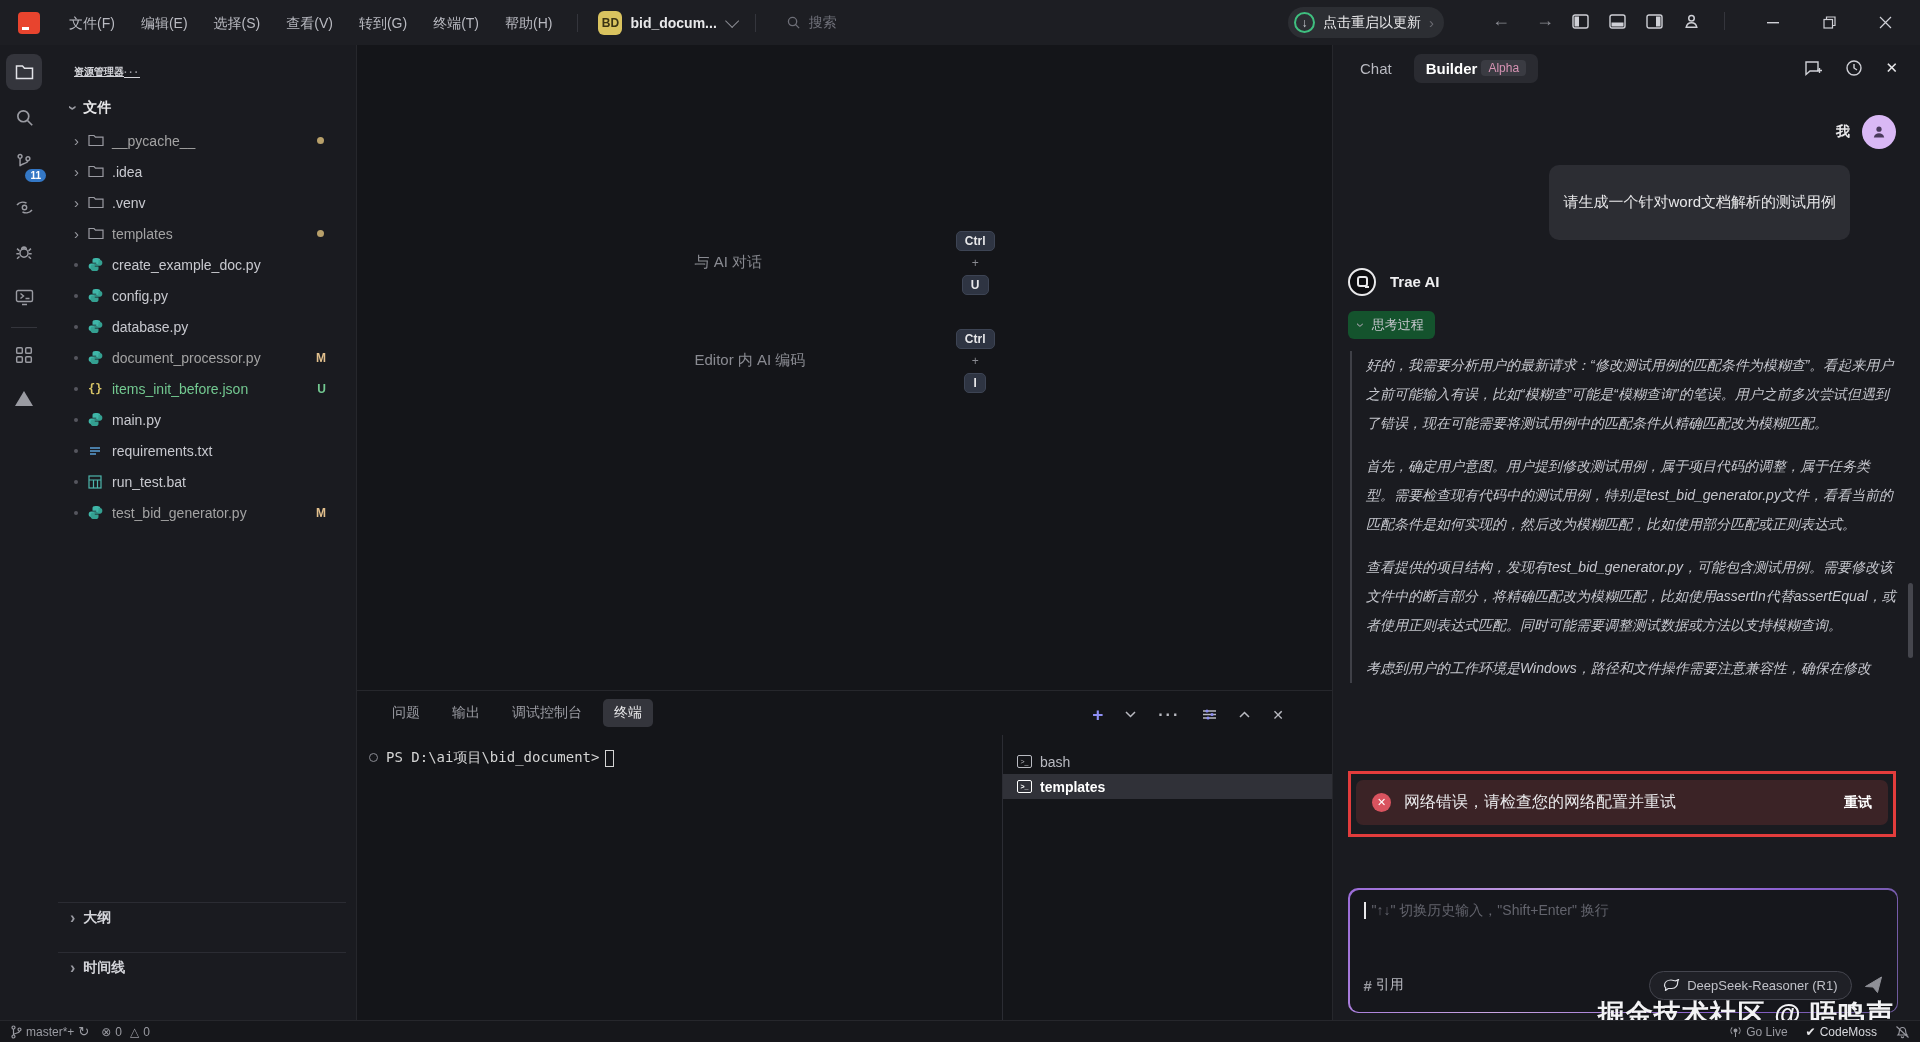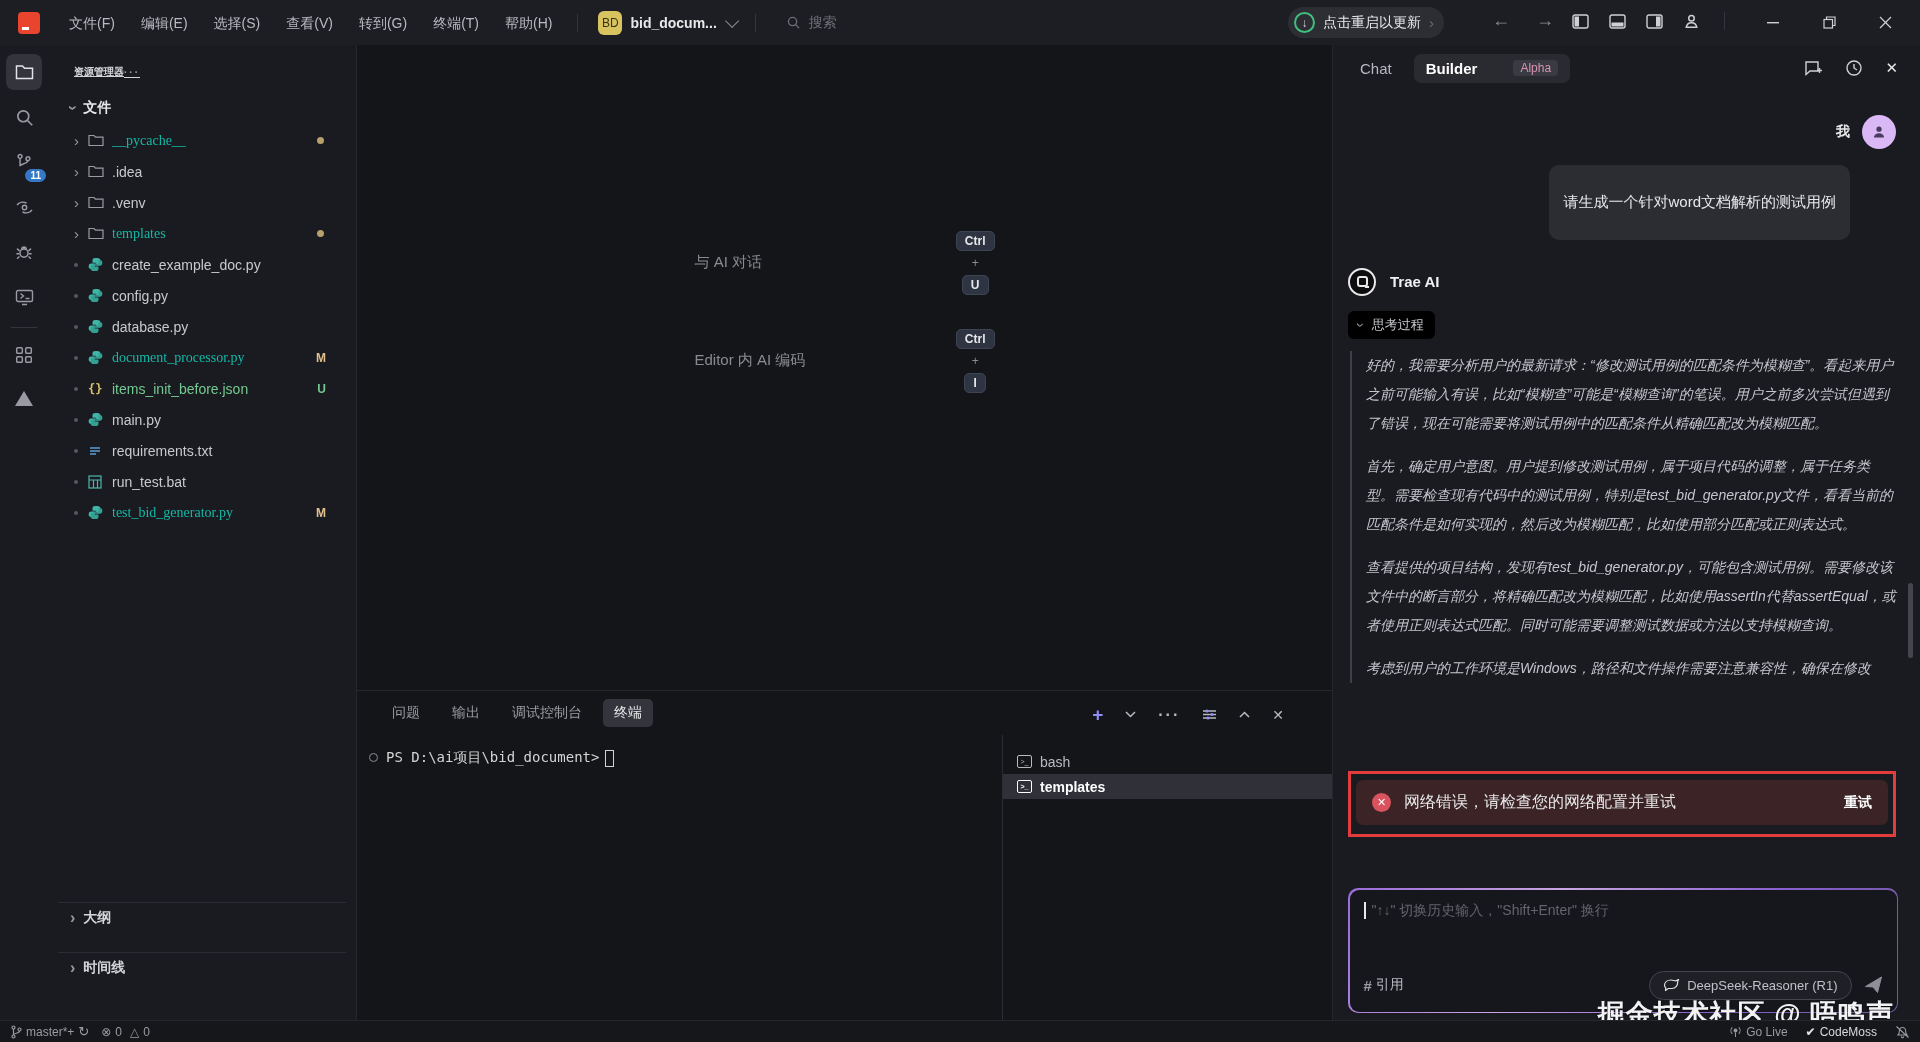--- a/index.html
+++ b/index.html
@@ -9,21 +9,21 @@
 
   
   .titlebar { position:absolute; left:0; top:0; width:1920px; height:45px; background:#1d1e23;
     display:flex; align-items:center; font-size:14px; color:#b9bac1; }
   .logo { width:22px; height:22px; background:#e8442e; border-radius:4px; margin:0 16px 0 18px; position:relative; }
   .logo::after { content:""; position:absolute; left:4px; bottom:4px; width:7px; height:3px; background:#fff; }
   .menu-item { padding:0 13px; height:30px; line-height:30px; border-radius:5px; cursor:default; }
   .tb-sep { width:1px; height:18px; background:#34353c; margin:0 12px; }
   .proj { display:flex; align-items:center; gap:8px; padding:4px 8px; border-radius:6px; }
   .proj-badge { width:24px; height:24px; background:#d9c35f; color:#3a3313; border-radius:6px;
-    font-weight:normal; font-size:12px; display:flex; align-items:center; justify-content:center; }
+    font-weight:bold; font-size:12px; display:flex; align-items:center; justify-content:center; }
   .proj-name { color:#e8e8ea; font-weight:bold; }
   .chev-down { width:10px; height:10px; border:solid #8a8b92; border-width:0 1.5px 1.5px 0;
     transform:rotate(45deg) translateY(-3px); }
   .tb-search { display:flex; align-items:center; gap:8px; color:#6e6f78; margin-left:18px; }
   .update-pill { position:absolute; left:1288px; top:7px; height:31px; background:#2c2e33; border-radius:16px;
     display:flex; align-items:center; gap:8px; padding:0 10px 0 6px; color:#e8e8ea; }
   .upd-circle { width:21px; height:21px; border:2px solid #3fbf7f; border-radius:50%;
     display:flex; align-items:center; justify-content:center; color:#cfd0d6; font-size:12px; }
   .nav-arrows { position:absolute; left:1492px; top:10px; display:flex; gap:26px; color:#8a8b92; font-size:18px; }
   .layout-icons { position:absolute; left:1572px; top:12px; display:flex; gap:20px; align-items:center; }
@@ -49,21 +49,21 @@
   .sb-more { color:#9a9ba2; letter-spacing:2px; font-weight:bold; }
   .sb-section { display:flex; align-items:center; gap:8px; padding:10px 0 8px 22px; color:#e8e8ea;
     font-weight:bold; font-size:14px; }
   .tree { font-size:14px; }
   .row { height:31px; display:flex; align-items:center; padding-left:26px; padding-right:30px; position:relative; }
   .row .tw { width:14px; color:#9a9ba2; font-size:15px; }
   .row .gdot { width:14px; display:flex; align-items:center; }
   .row .gdot i { width:4px; height:4px; border-radius:50%; background:#55565e; }
   .row .ficon { width:24px; display:flex; align-items:center; }
   .row .fname { color:#c8c9cf; }
-  .row.mod .fname { color:#14b8a6;font-family:Liberation Serif, serif; }
+  .row.mod .fname { color:#a3a3a3; }
   .row.untr .fname { color:#73c991; }
   .row .rbadge { position:absolute; right:30px; font-size:12px; font-weight:bold; }
   .row.mod .rbadge { color:#e2c08d; }
   .row.untr .rbadge { color:#73c991; }
   .rdot { position:absolute; right:32px; width:7px; height:7px; border-radius:50%; background:#b8a06a; }
   .sb-bottom { position:absolute; left:10px; right:10px; display:flex; align-items:center; gap:8px;
     height:30px; border-top:1px solid #2b2c33; padding-left:12px; color:#d4d5da; font-weight:bold; font-size:14px; }
   .chev-r { color:#9a9ba2; font-size:16px; }
   .chev-d { display:inline-block; transform:rotate(90deg); color:#9a9ba2; font-size:16px; }
 
@@ -100,37 +100,37 @@
     display:flex; align-items:center; justify-content:center; line-height:1; }
 
   
   .chat { position:absolute; left:1332px; top:45px; width:588px; height:975px; background:#1a1b20;
     border-left:1px solid #26272c; }
   .chat-header { display:flex; align-items:center; height:46px; padding:0 22px 0 15px; }
   .chat-tab { color:#b9bac1; font-size:15px; padding:6px 12px; }
   .builder-tab { display:flex; align-items:center; gap:4px; background:#2a2b31; border-radius:7px;
     padding:6px 12px; margin-left:10px; }
   .builder-tab .bl { color:#fff; font-weight:bold; font-size:15px; }
-  .alpha { background:#3a3b42; color:#d793b4; font-size:12px; border-radius:4px; padding:1px 7px;margin-left:32px; }
+  .alpha { background:#3a3b42; color:#d793b4; font-size:12px; border-radius:4px; padding:1px 7px; }
   .chat-hicons { margin-left:auto; display:flex; gap:22px; align-items:center; color:#cfd0d6; }
   .chat-x { font-size:15px; font-weight:bold; color:#e8e8ea; }
   .chat-scroll { position:absolute; left:0; top:46px; right:0; bottom:155px; padding:24px 24px 0 15px; }
   .user-row { display:flex; align-items:center; justify-content:flex-end; gap:12px; }
   .user-name { color:#e8e8ea; font-size:14px; font-weight:bold; }
   .avatar { width:34px; height:34px; border-radius:50%; background:#d9b8f5; display:flex; align-items:center;
     justify-content:center; }
   .user-bubble { margin:16px 46px 0 auto; max-width:330px; background:#2c2d33; color:#e8e8ea;
     border-radius:10px; padding:26px 14px; font-size:15px; line-height:1.5; width:fit-content; }
   .trae-row { display:flex; align-items:center; gap:14px; margin-top:28px; }
   .trae-logo { width:28px; height:28px; border-radius:50%; background:#0d0d10; border:2px solid #e8e8ea;
     display:flex; align-items:center; justify-content:center; position:relative; }
   .trae-logo i { width:11px; height:11px; border:2px solid #e8e8ea; border-radius:3px; display:block; }
   .trae-logo::after { content:""; position:absolute; right:5px; bottom:6px; width:4px; height:2px; background:#e8e8ea; }
   .trae-name { color:#f0f0f2; font-weight:bold; font-size:15px; }
-  .think-chip { display:inline-flex; align-items:center; gap:8px; background:#000000; border-radius:6px;
+  .think-chip { display:inline-flex; align-items:center; gap:8px; background:#14532d; border-radius:6px;
     padding:5px 11px; margin-top:15px; color:#c5c6cc; font-size:13px; }
   .think-block { margin-top:12px; border-left:2px solid #3f4047; padding-left:14px; margin-left:2px; }
   .think-p { font-style:italic; color:#c6c7ce; font-size:14px; line-height:29px; margin-bottom:14px; }
   .err-wrap { position:absolute; left:15px; right:24px; top:726px; border:3px solid #e23c3c; padding:6px 5px 9px 5px; }
   .err-bubble { background:#3b2326; border-radius:7px; height:45px; display:flex; align-items:center;
     gap:13px; padding:0 16px; }
   .err-ico { width:19px; height:19px; border-radius:50%; background:#d9535f; color:#fff; font-size:11px;
     font-weight:bold; display:flex; align-items:center; justify-content:center; flex:none; }
   .err-msg { color:#e8e8ea; font-size:16px; }
   .err-retry { margin-left:auto; color:#fff; font-weight:bold; font-size:14px; }

